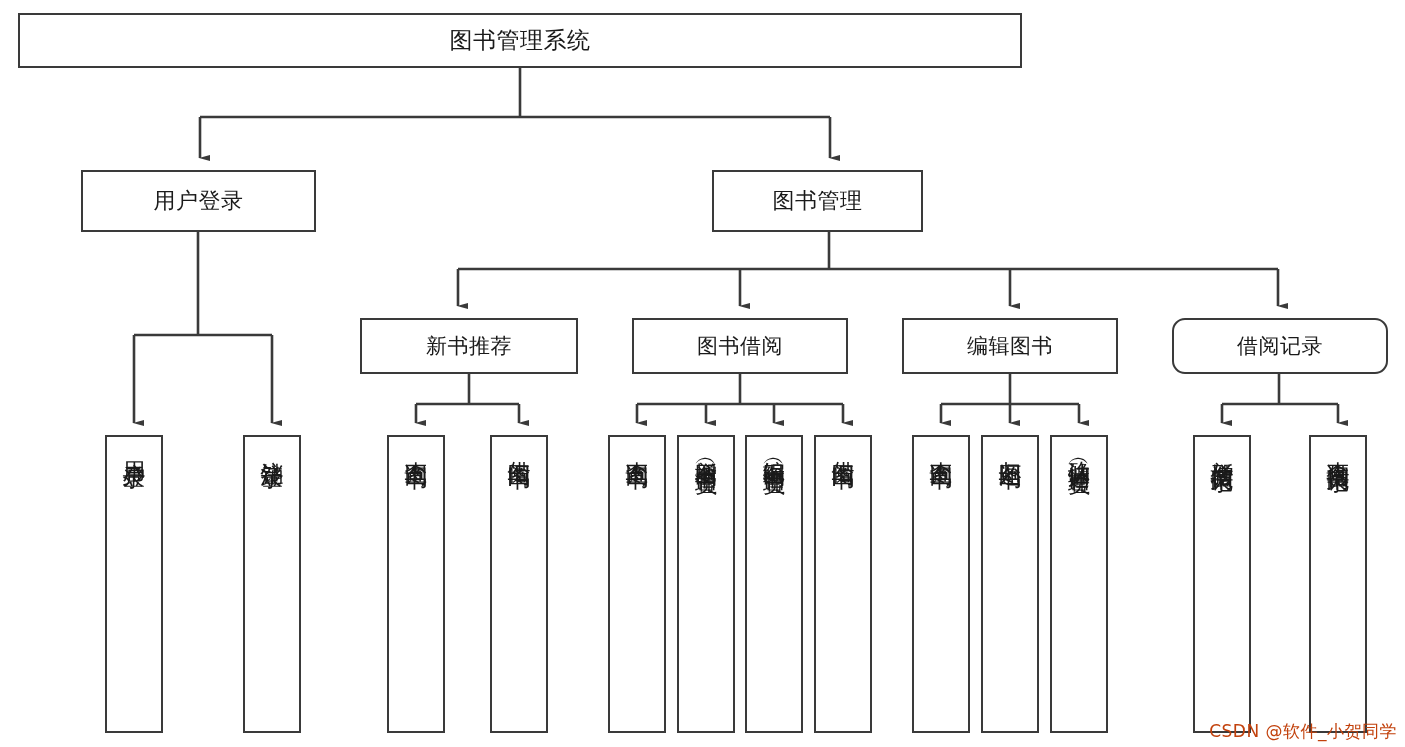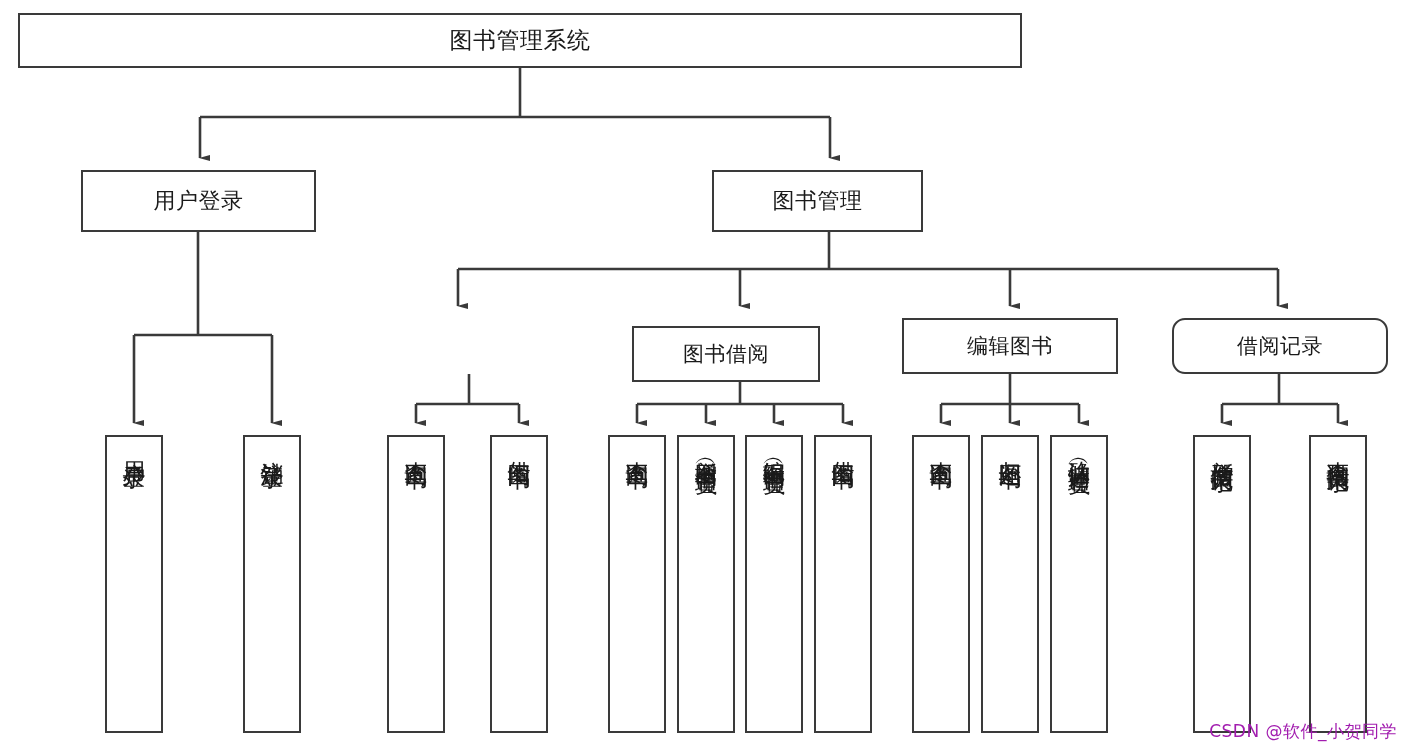--- a/index.html
+++ b/index.html
@@ -61,21 +61,21 @@
     line-height: 1.08;
     letter-spacing: 2px;
     white-space: nowrap;
   }
   .node.leaf.tall .label { font-size: 22px; }
   .watermark {
     position: absolute;
     right: 8px;
     bottom: 4px;
     font-size: 17px;
-    color: #a21caf;
+    color: #c2410c;
     white-space: nowrap;
     letter-spacing: 0.5px;
   }
 </style>
 </head>
 <body>
 
 <div id="canvas">
 
   <svg class="wires" viewBox="0 0 1405 747" xmlns="http://www.w3.org/2000/svg">
@@ -132,21 +132,24 @@
     <span class="label">图书管理系统</span>
   </div>
 
   <div class="node lvl2" style="left:81px; top:170px; width:235px; height:62px;">
     <span class="label">用户登录</span>
   </div>
   <div class="node lvl2" style="left:712px; top:170px; width:211px; height:62px;">
     <span class="label">图书管理</span>
   </div>
 
-  <div class="node lvl3" style="left:632px; top:326px; width:188px; height:56px;">
+  <div class="node lvl3" style="left:360px; top:318px; width:218px; height:56px;">
+    <span class="label">新书推荐</span>
+  </div>
+  <div class="node lvl3" style="left:632px; top:318px; width:216px; height:56px;">
     <span class="label">图书借阅</span>
   </div>
   <div class="node lvl3" style="left:902px; top:318px; width:216px; height:56px;">
     <span class="label">编辑图书</span>
   </div>
   <div class="node lvl3" style="left:1172px; top:318px; width:216px; height:56px;border-radius:13px;">
     <span class="label">借阅记录</span>
   </div>
 
   <div class="node leaf" style="left:105px; top:435px; width:58px; height:298px;">

